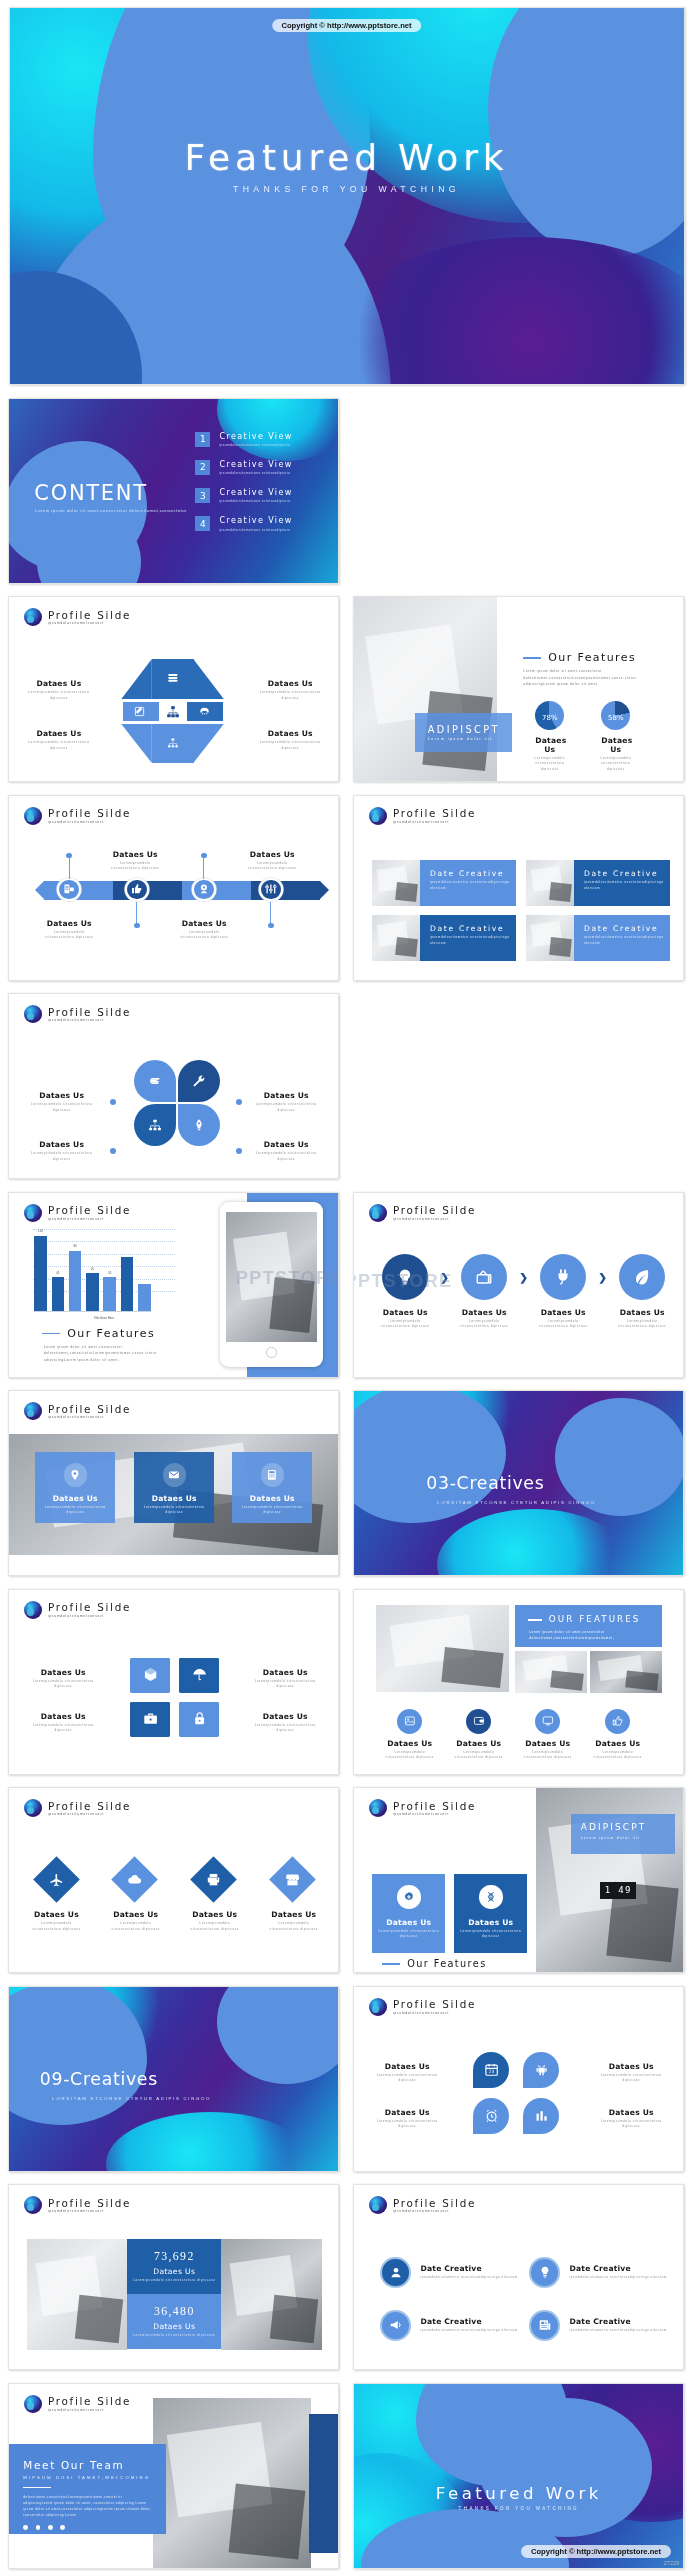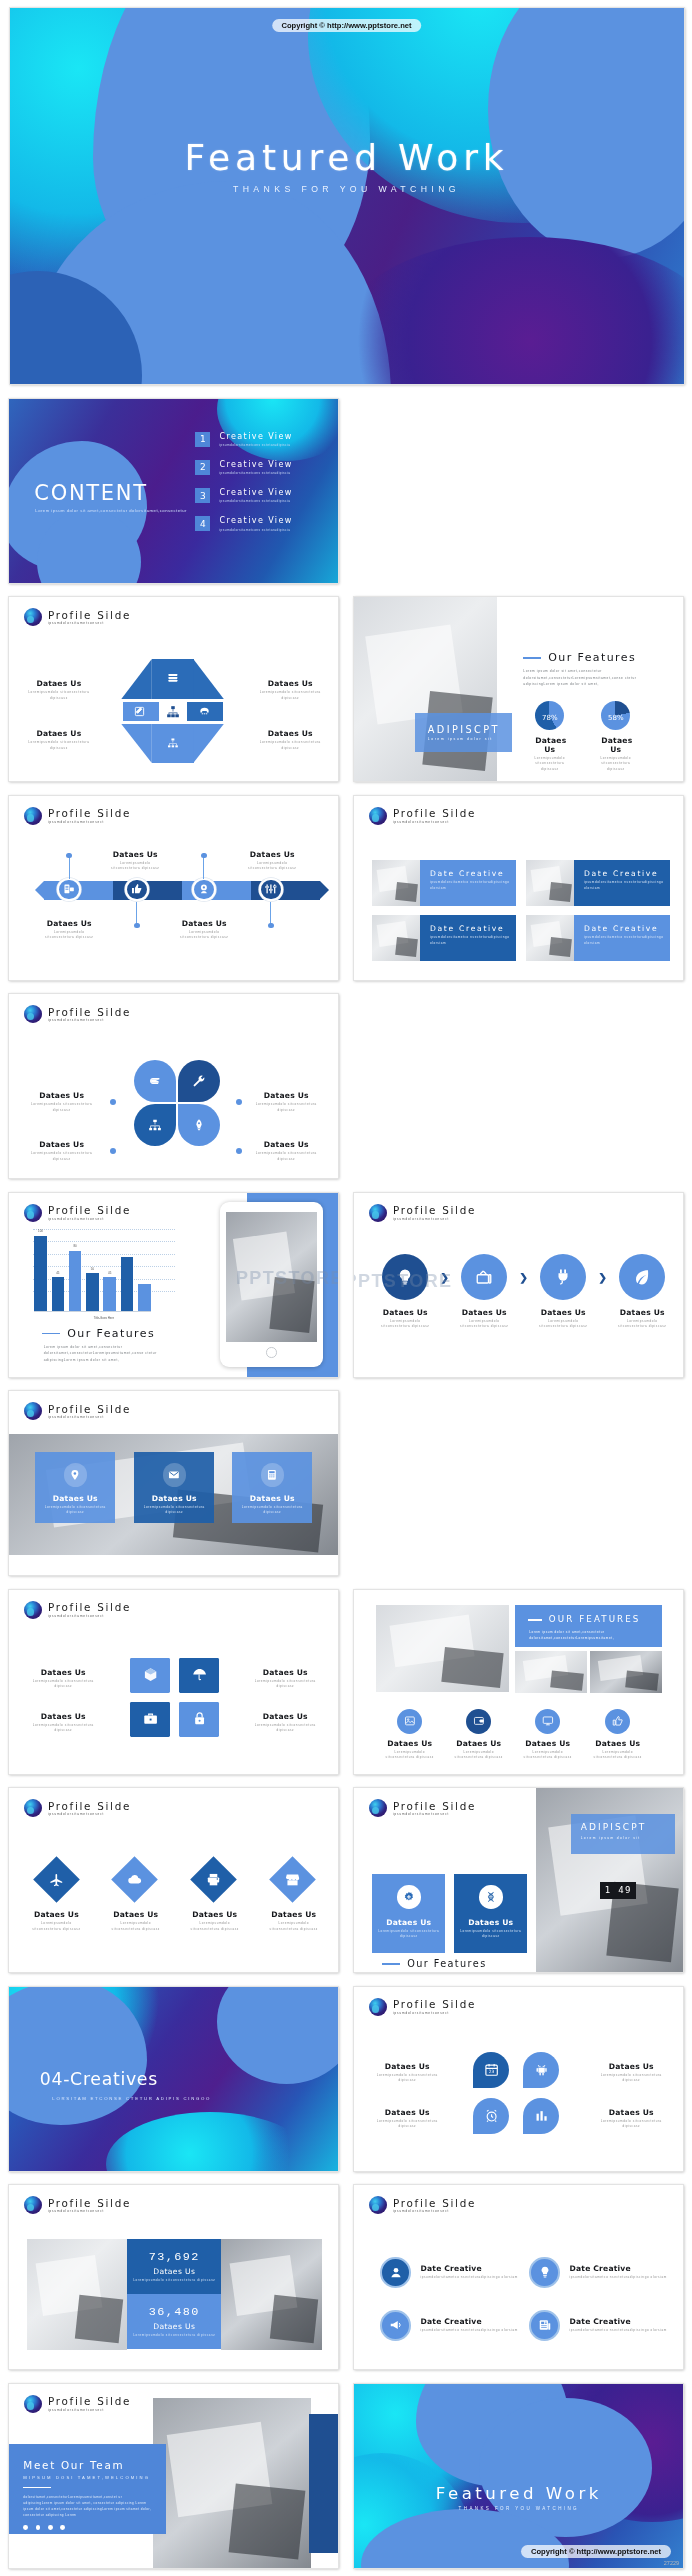--- a/index.html
+++ b/index.html
@@ -133,21 +133,21 @@
   .petal4 { border-radius: 0 50% 50% 50%; }
 
   .dia { transform: rotate(45deg); }
   .dia > * { transform: rotate(-45deg); }
 
   .adip { position:absolute; background: rgba(91,146,224,.85); color:#fff; display:flex; flex-direction:column; justify-content:center; padding-left: 12.5px;}
   .adip h4 { font-size: 9.7px; letter-spacing: 2.4px; font-weight:400; font-family:"DejaVu Sans",sans-serif;}
   .adip p { font-size: 3.5px; letter-spacing: 1.5px; margin-top: 2.8px; }
 
   .statbox { position:absolute; color:#fff; display:flex; flex-direction:column; align-items:center; justify-content:center; }
-  .statbox b { font-size: 11.8px; font-weight:400; letter-spacing: 1.4px; font-family:Liberation Mono, monospace;}
+  .statbox b { font-size: 11.8px; font-weight:400; letter-spacing: 1.4px; font-family:Liberation Serif, serif;}
   .statbox strong { font-size: 7.6px; font-weight:400; letter-spacing:0.4px; margin-top: 2.8px; font-family:"DejaVu Sans",sans-serif;}
   .statbox em { font-style:normal; font-size: 2.9px; letter-spacing:0.7px; line-height:1.8; margin-top:2.1px; color:#d8e6f8; text-align:center;}
 
   .teambox { position:absolute; background:#4f86d8; color:#fff; padding: 15.2px 14px; }
   .teambox h4 { font-size: 10.4px; letter-spacing: 1.7px; font-weight:400; font-family:"DejaVu Sans",sans-serif;}
   .teambox h5 { font-size: 4.2px; letter-spacing: 2.1px; font-weight:400; margin-top: 4.8px; color:#e6f0ff;}
   .teambox hr { width: 28px; border:none; border-top:1.4px solid #fff; margin: 6.2px 0 6.2px; }
   .teambox p { font-size: 3px; line-height: 2; letter-spacing:0.5px; color:#e9f1fc;}
   .tdots { display:flex; gap:7.6px; margin-top: 7.6px; }
   .tdots i { width:4.8px;height:4.8px;border-radius:50%;background:#fff; display:block;}
@@ -644,20 +644,30 @@
               <circle cx="8" cy="16" r="1.3" fill="#5b92e0"></circle>
               <circle cx="12" cy="16" r="1.3" fill="#5b92e0"></circle>
               <circle cx="16" cy="16" r="1.3" fill="#5b92e0"></circle>
             </svg>
           </div>
         <div class="dtitle" style="color:#fff;margin-top:7px">Dataes Us</div>
         <div class="ddesc" style="color:#e3edfa">Loremipsumdolo sitconsectetura dipiscasz</div>
         </div>
     </div>
 
+    <div class="slide half">
+      <div class="fluid sec-fluid" style="background:linear-gradient(120deg,#3a79cd 0%,#2a56b6 18%,#3b2b9b 40%,#51208f 58%,#2a5cb9 80%,#1ab2de 100%)">
+        <div class="blob cyan" style="width:208px;height:139px;left:-35px;top:-42px"></div>
+        <div class="blob lblue" style="width:173px;height:139px;left:-21px;top:-7px;border-radius:50% 50% 55% 45%/55% 50% 50% 45%"></div>
+        <div class="blob lblue" style="width:132px;height:118px;left:201px;top:7px;border-radius:50%"></div>
+        <div class="blob cyan" style="width:194px;height:111px;left:83px;top:118px"></div>
+      </div>
+      <div class="sec-title" style="left:72px;top:82px">03-Creatives</div>
+      <div class="sec-sub" style="left:83px;top:109px">LORSITAM ETCONSE CTETUR ADIPIS CINGOO</div>
+    </div>
   </div>
 
   <div class="row">
     <div class="slide half">
       <div class="phead">
         <div class="plogo"></div>
         <div class="ptxt">
             <h3>Profile Silde</h3>
           <p>ipsumdolorsitametconsect</p>
           </div>
@@ -851,21 +861,21 @@
   </div>
 
   <div class="row">
     <div class="slide half">
       <div class="fluid sec-fluid" style="background:linear-gradient(125deg,#3e7fd2 0%,#2a57b8 20%,#3a2c9c 42%,#4e1f8e 60%,#2756b6 80%,#18b4e0 100%)">
         <div class="blob cyan" style="width:222px;height:152px;left:-55px;top:-48px"></div>
         <div class="blob lblue" style="width:173px;height:145px;left:-35px;top:-7px;border-radius:55% 45% 50% 50%/50% 55% 45% 50%"></div>
         <div class="blob lblue" style="width:139px;height:125px;left:208px;top:-28px;border-radius:50%"></div>
         <div class="blob cyan" style="width:208px;height:104px;left:97px;top:125px"></div>
       </div>
-      <div class="sec-title" style="left:30.5px;top:82px">04-Creatives</div>
+      <div class="sec-title" style="left:30.5px;top:82px">09-Creatives</div>
       <div class="sec-sub" style="left:43px;top:109px">LORSITAM ETCONSE CTETUR ADIPIS CINGOO</div>
     </div>
 
     <div class="slide half">
       <div class="phead">
         <div class="plogo"></div>
         <div class="ptxt">
             <h3>Profile Silde</h3>
           <p>ipsumdolorsitametconsect</p>
           </div>

